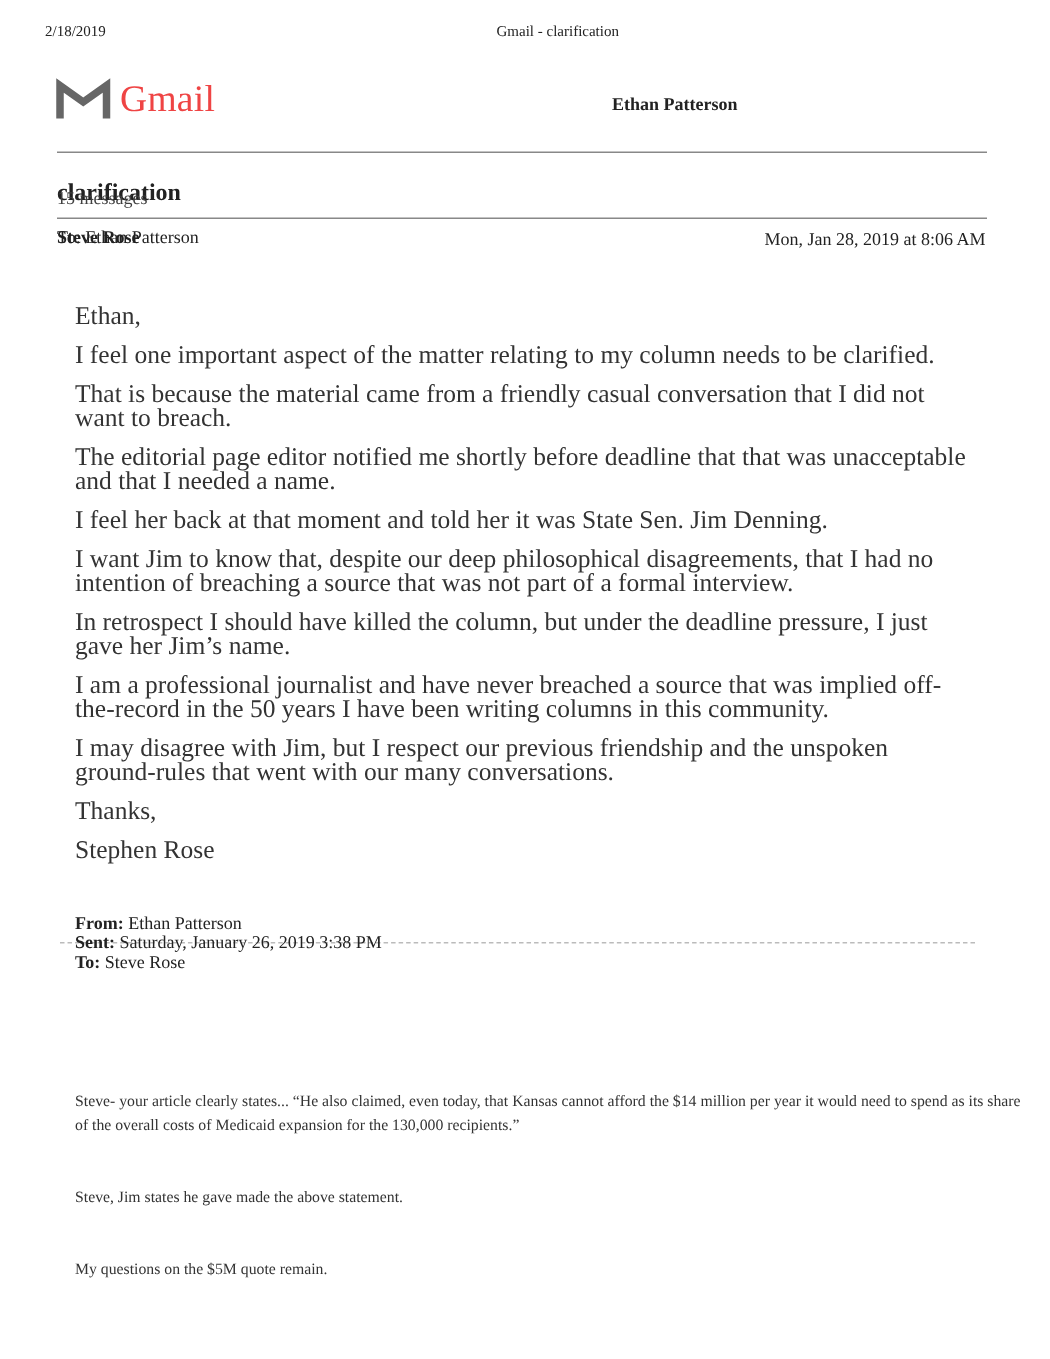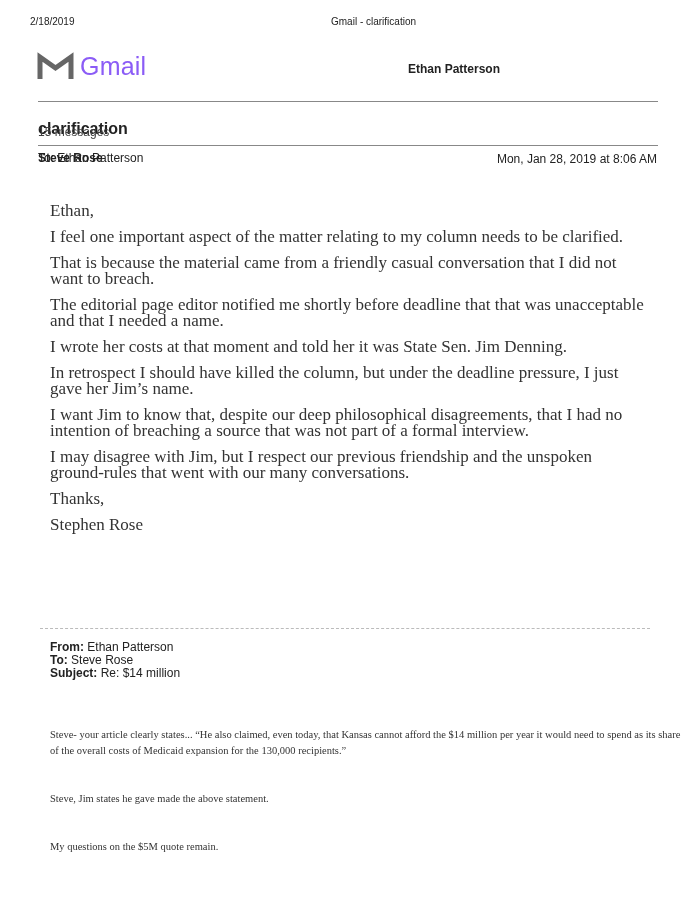--- a/index.html
+++ b/index.html
@@ -1,38 +1,38 @@
 <!DOCTYPE html>
 <html><head>
 <meta charset="utf-8">
 <style>
   html, body { margin: 0; padding: 0; }
   body {
     width: 700px; height: 906px; background: #ffffff; position: relative; overflow: hidden;
     color: #222;
   }
-  .sans { font-family: Liberation Sans, sans-serif; }
+  .sans { font-family: Liberation Serif, serif; }
   .serif { font-family: "Liberation Serif", serif; }
   .abs { position: absolute; }
   .print-date { left: 30px; top: 16px; font-size: 10px; }
   .print-title { left: 331px; top: 16px; font-size: 10px; }
   .logo { left: 37px; top: 52px; display: flex; align-items: center; }
   .logo svg { width: 37px; height: 29px; }
-  .logo-text { font-size: 25px; color: #8b5cf6; margin-left: 6px; letter-spacing: 0.2px; }
+  .logo-text { font-size: 25px; color: #ef4444; margin-left: 6px; letter-spacing: 0.2px; }
   .account { left: 408px; top: 62px; font-size: 12px; font-weight: bold; color: #222; }
   .rule { left: 38px; width: 620px; height: 0; border-top: 1px solid #888; }
   .subject { left: 38px; top: 107px; font-size: 16px; font-weight: bold; color: #222; margin-top: 13px; }
   .count { left: 38px; top: 125px; font-size: 12px; color: #404040; }
   .sender { left: 38px; top: 151px; font-size: 12px; font-weight: bold; }
   .to { left: 38px; top: 151px; font-size: 12px; }
   .date { right: 43px; top: 152px; font-size: 12px; }
   .body { left: 50px; top: 203px; width: 600px; font-size: 17px; line-height: 16px; color: #333; }
   .body p { margin: 0 0 10px 0; }
   .quoted-rule { left: 40px; top: 628px; width: 610px; border-top: 1px dashed #bbb; }
-  .hdr { left: 50px; top: 641px; font-size: 12px; line-height: 13px; }
+  .hdr { left: 50px; top: 609px; font-size: 12px; line-height: 13px; }
   .hdr b { font-weight: bold; }
   .reply { left: 50px; top: 727px; width: 640px; font-size: 10.5px; line-height: 16px; color: #333; }
   .reply p { margin: 0; }
   .reply .gap { height: 32px; }
 </style>
 </head>
 <body>
 
 <div class="abs sans print-date">2/18/2019</div>
 <div class="abs sans print-title">Gmail - clarification</div>
@@ -52,34 +52,35 @@
 
 <div class="abs sans sender">Steve Rose</div>
 <div class="abs sans to">To: Ethan Patterson</div>
 <div class="abs sans date">Mon, Jan 28, 2019 at 8:06 AM</div>
 
 <div class="abs serif body">
   <p>Ethan,</p>
   <p>I feel one important aspect of the matter relating to my column needs to be clarified.</p>
   <p>That is because the material came from a friendly casual conversation that I did not want to breach.</p>
   <p>The editorial page editor notified me shortly before deadline that that was unacceptable and that I needed a name.</p>
-  <p>I wrote her costs at that moment and told her it was State Sen. Jim Denning.</p>
+  <p>I feel her back at that moment and told her it was State Sen. Jim Denning.</p>
+  <p>I want Jim to know that, despite our deep philosophical disagreements, that I had no intention of breaching a source that was not part of a formal interview.</p>
   <p>In retrospect I should have killed the column, but under the deadline pressure, I just gave her Jim’s name.</p>
-  <p>I want Jim to know that, despite our deep philosophical disagreements, that I had no intention of breaching a source that was not part of a formal interview.</p>
+  <p>I am a professional journalist and have never breached a source that was implied off-the-record in the 50 years I have been writing columns in this community.</p>
   <p>I may disagree with Jim, but I respect our previous friendship and the unspoken ground-rules that went with our many conversations.</p>
   <p>Thanks,</p>
   <p>Stephen Rose</p>
 </div>
 
 <div class="abs quoted-rule"></div>
 
 <div class="abs sans hdr">
   <div><b>From:</b> <span>Ethan Patterson</span></div>
+  <div><b>Sent:</b> <span>Saturday, January 26, 2019 3:38 PM</span></div>
   <div><b>To:</b> <span>Steve Rose</span></div>
-  <div><b>Subject:</b> <span>Re: $14 million</span></div>
 </div>
 
 <div class="abs serif reply">
   <p>Steve- your article clearly states...  “He also claimed, even today, that Kansas cannot afford the $14 million per year it would need to spend as its share of the overall costs of Medicaid expansion for the 130,000 recipients.”</p>
   <div class="gap"></div>
   <p>Steve, Jim states he gave made the above statement.</p>
   <div class="gap"></div>
   <p>My questions on the $5M quote remain.</p>
 </div>
 

